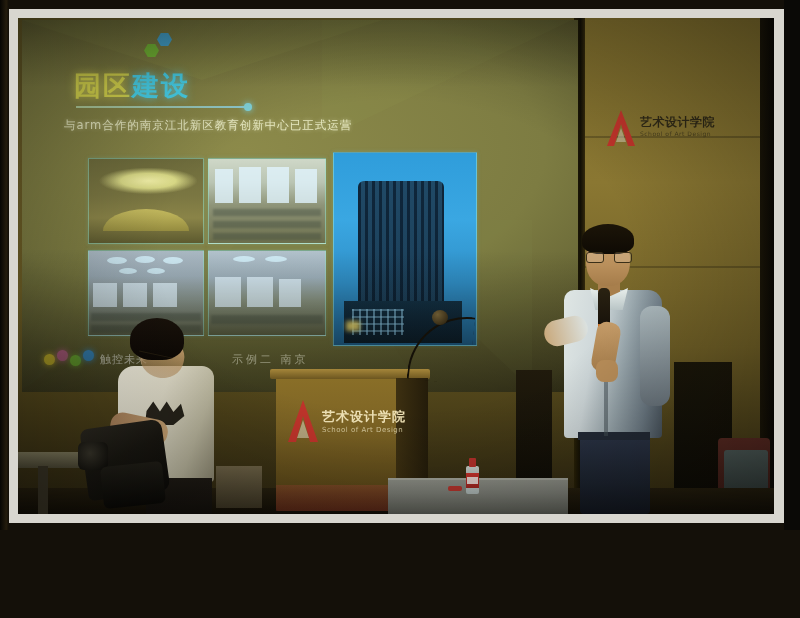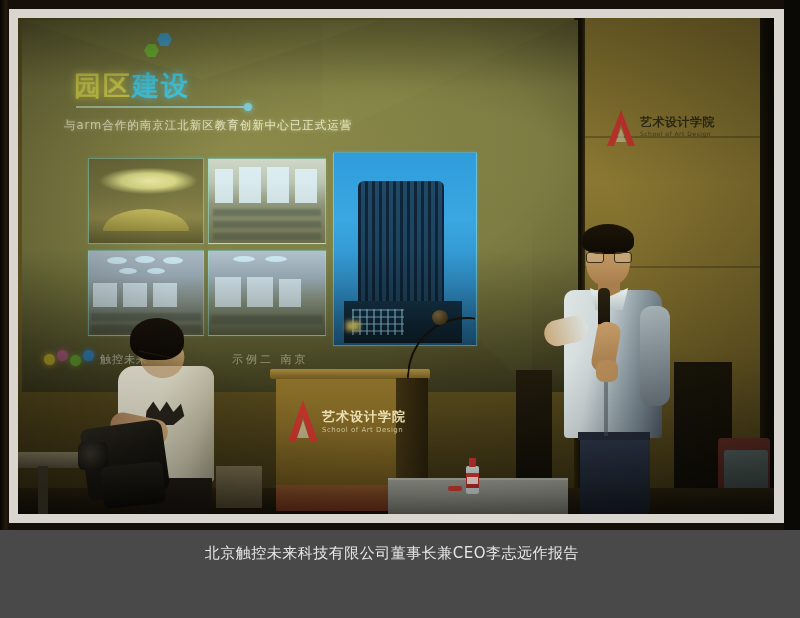--- a/index.html
+++ b/index.html
@@ -675,17 +675,14 @@
         <div class="bottle-body"></div>
         <div class="bottle-label"></div>
         <div class="bottle-label-in"></div>
         <div class="bottle-cap"></div>
       </div>
 
       <div class="vignette"></div>
     </div>
   </div>
 
-  <div class="caption-bar">
-    <div class="caption-text">北京触控未来科技有限公司董事长兼CEO李志远作报告</div>
-  </div>
 
 </div>
 
 </body></html>

